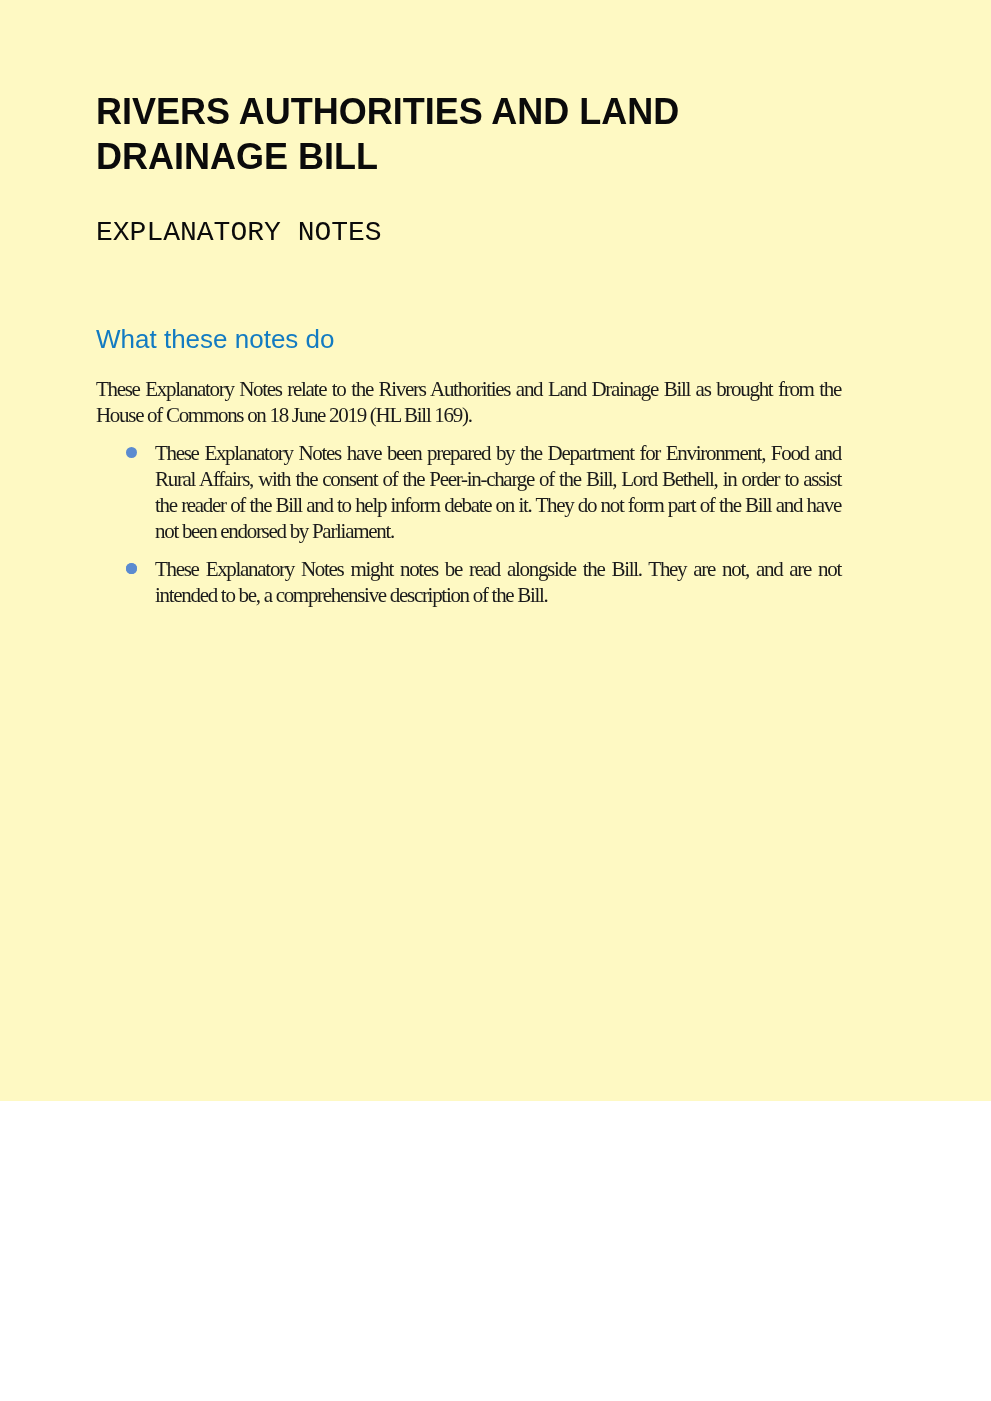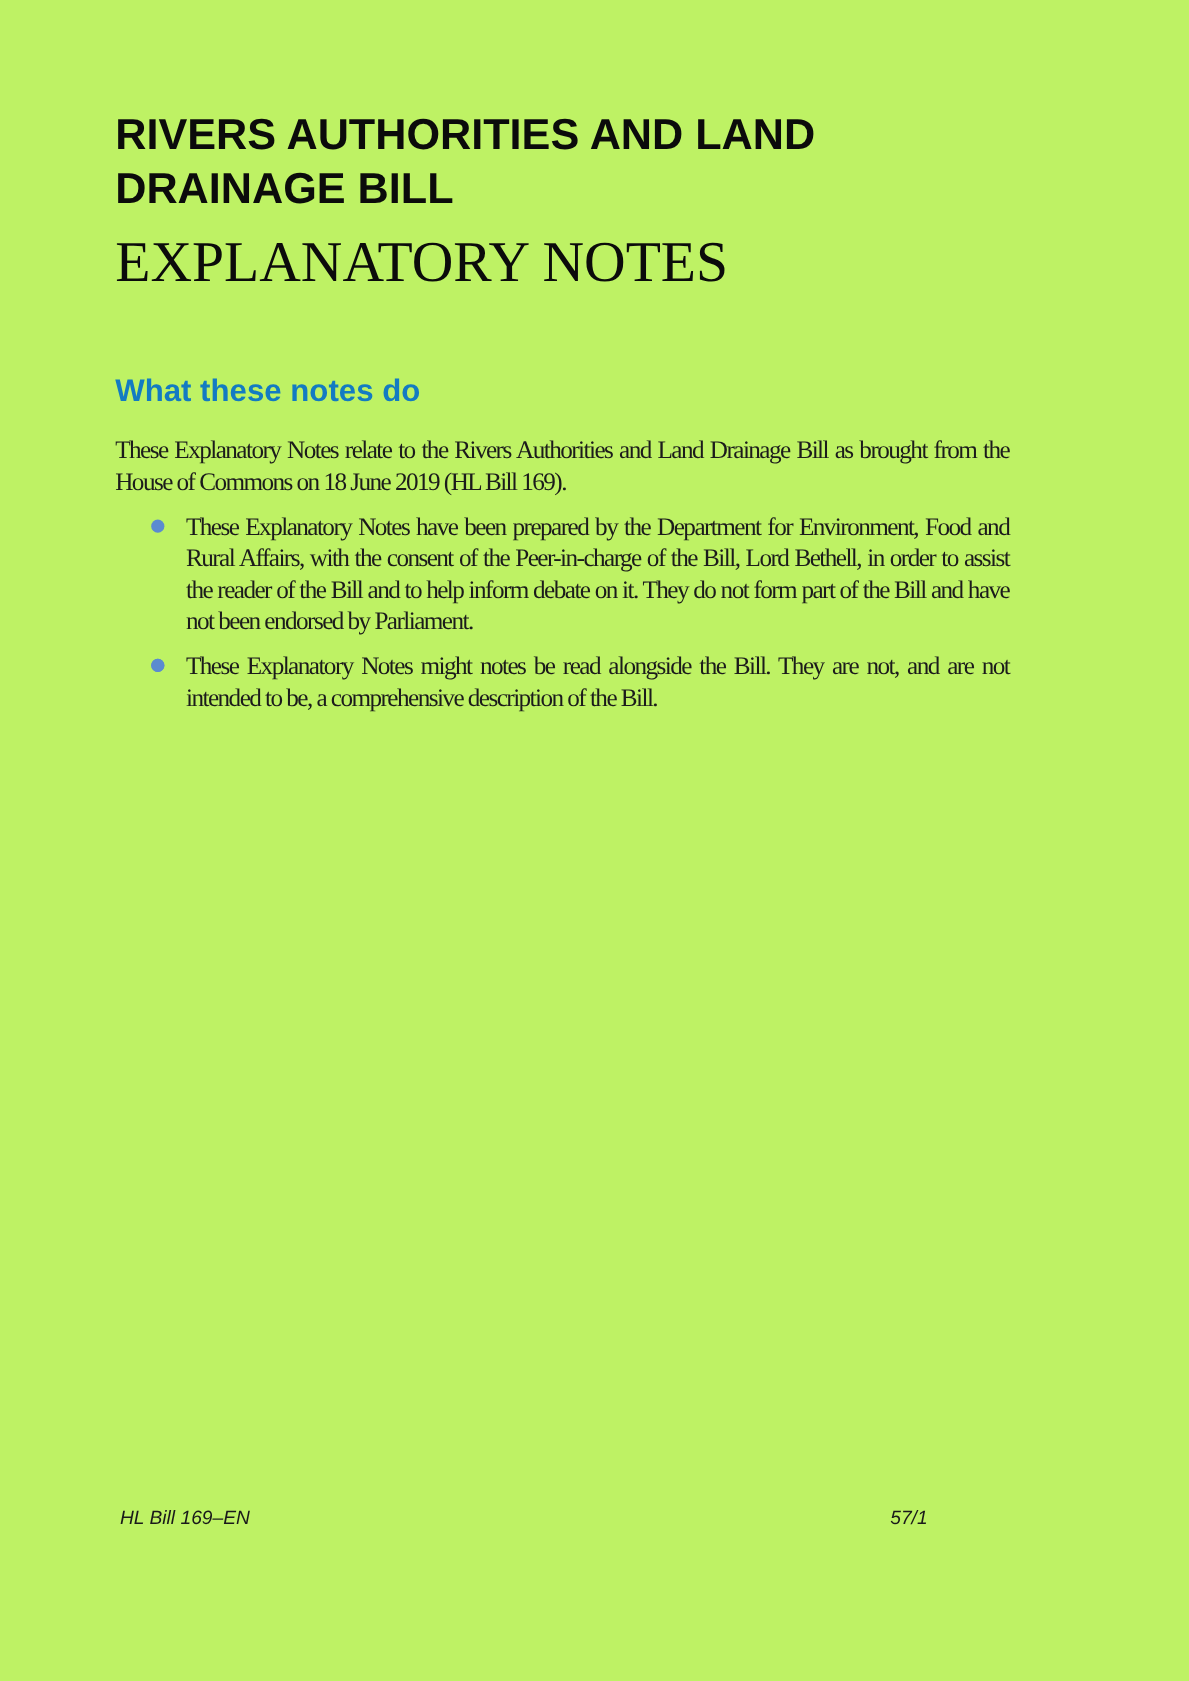--- a/index.html
+++ b/index.html
@@ -1,49 +1,49 @@
 <!DOCTYPE html>
 <html><head>
 <meta charset="utf-8">
 <style>
   * { margin: 0; padding: 0; box-sizing: border-box; }
   html, body { background: #ffffff; }
   .page {
     position: relative;
     width: 991px;
-    height: 1401px;
-    background: #bef264;
+    height: 1101px;
+    background: #fef9c3;
     overflow: hidden;
     font-family: "Liberation Serif", "DejaVu Serif", serif;
     color: #1b1b1b;
   }
   .content {
     padding: 89px 150px 0 96px; 
   }
   .doc-title {
     font-family: "Liberation Sans", "DejaVu Sans", sans-serif;
     font-size: 36px;
     line-height: 45px;
     font-weight: 700;
     color: #0b0b0b;
     letter-spacing: 0;
   }
   .doc-subtitle {
-    font-family: Liberation Serif, serif;
-    font-size: 48px;
+    font-family: Liberation Mono, monospace;
+    font-size: 28px;
     line-height: 45px;
     font-weight: 400;
     color: #0b0b0b;
-    margin-top: 17px;
+    margin-top: 31px;
   }
   .section-heading {
     font-family: "Liberation Sans", "DejaVu Sans", sans-serif;
     font-size: 26px;
     line-height: 34px;
-    font-weight: 700;
+    font-weight: 400;
     color: #137bc2;
     margin-top: 67px;
   }
   .intro-para {
     margin-top: 20px;
     font-size: 21px;
     line-height: 26px;
     letter-spacing: -1.3px;
     text-align: justify;
   }

